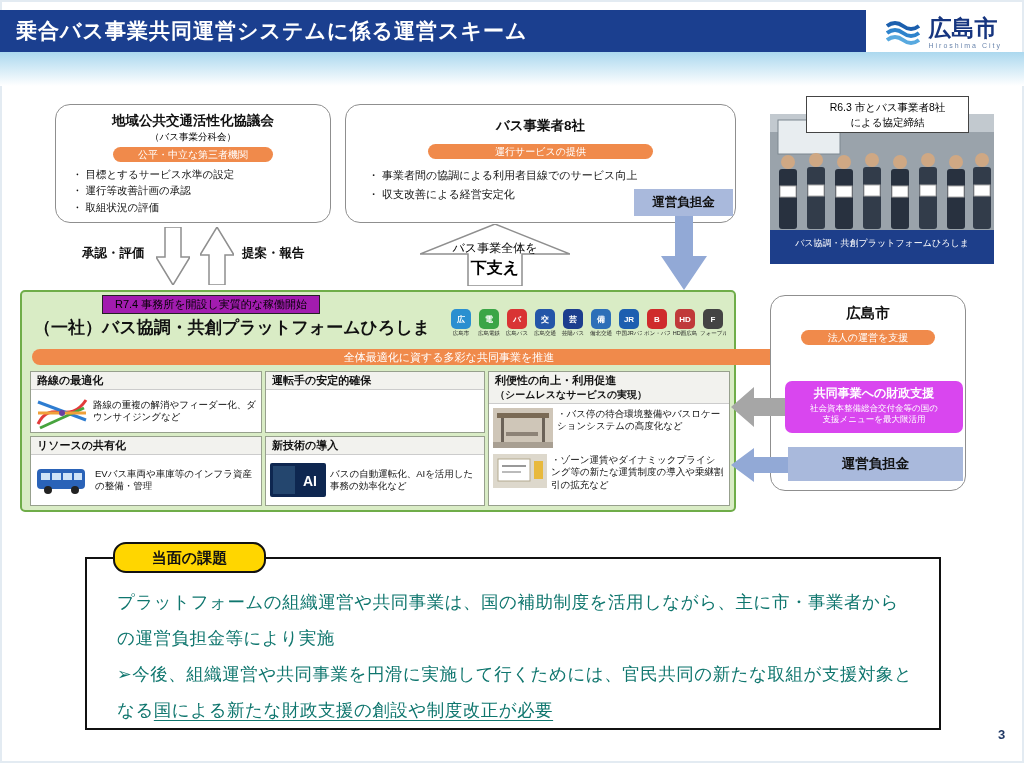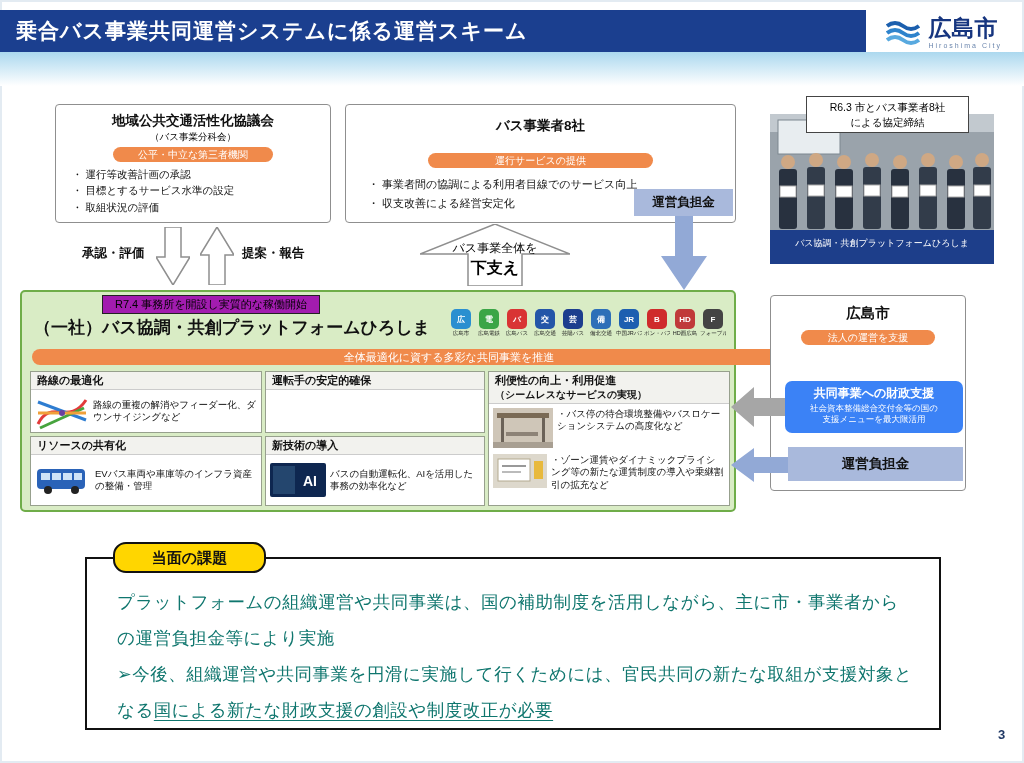--- a/index.html
+++ b/index.html
@@ -10,28 +10,28 @@
   
   .header-bar { position:absolute; left:0; top:10px; width:866px; height:42px; display:flex; align-items:center; }
   .header-title { color:#fff; font-weight:bold; font-size:21px; padding-left:16px; letter-spacing:1px; }
   .header-grad { position:absolute; left:0; top:52px; width:100%; height:34px;
                  background:linear-gradient(#abd8ee,#ffffff); }
   .header-logo { position:absolute; right:16px; top:15px; display:flex; align-items:center; gap:7px; background:#fff; padding:2px 6px; }
   .logo-name { font-size:23px; font-weight:bold; color:#16357f; line-height:1; }
   .logo-sub { font-size:7px; color:#6b86ad; letter-spacing:2px; margin-top:2px; }
 
   
-  .wbox { position:absolute; background:#fff; border:1.3px solid #8f8f8f; border-radius:4px; }
+  .wbox { position:absolute; background:#fff; border:1.3px solid #8f8f8f; border-radius:15px; }
   .council { left:55px; top:104px; width:276px; height:119px; padding-top:7px; }
   .operators { left:345px; top:104px; width:391px; height:119px; padding-top:12px; }
   .box-title { text-align:center; font-weight:bold; font-size:13.5px; color:#111; }
   .box-subtitle { text-align:center; font-size:9.5px; margin-top:1px; }
   .pill { color:#fff; font-size:10px; text-align:center; border-radius:9px; line-height:15px; height:15px; margin:3px auto 0; }
   .council .pill { width:160px; }
-  .operators .pill { width:225px; margin-top:18px; }
+  .operators .pill { width:225px; margin-top:9px; }
   .bullets { font-size:10.5px; line-height:1.55; margin:4px 0 0 16px; color:#111; }
   .operators .bullets { font-size:11px; margin-left:22px; margin-top:7px; line-height:1.7; }
   .contribution { position:absolute; font-weight:bold; text-align:center; color:#111; }
   .contribution.op { left:288px; top:84px; width:99px; height:27px; font-size:12.5px; line-height:27px; }
 
   
   .photo-caption { position:absolute; left:806px; top:96px; width:163px; height:37px; background:#fff;
                    border:1px solid #444; font-size:10.5px; text-align:center; line-height:1.45;
                    padding-top:3px; white-space:pre-line; z-index:3; }
   .photo { position:absolute; left:770px; top:114px; width:224px; height:150px; }
@@ -112,22 +112,22 @@
       <div class="logo-name">広島市</div>
       <div class="logo-sub">Hiroshima City</div>
     </div>
   </div>
 
   <div class="wbox council">
     <div class="box-title">地域公共交通活性化協議会</div>
     <div class="box-subtitle">（バス事業分科会）</div>
     <div class="pill" style="background: rgb(240, 138, 75);">公平・中立な第三者機関</div>
     <div class="bullets">
+      <div>・ 目標とするサービス水準の設定</div>
       <div>・ 運行等改善計画の承認</div>
-      <div>・ 目標とするサービス水準の設定</div>
       <div>・ 取組状況の評価</div>
     </div>
   </div>
 
   <div class="wbox operators">
     <div class="box-title">バス事業者8社</div>
     <div class="pill" style="background: rgb(240, 138, 75);">運行サービスの提供</div>
     <div class="bullets">
       <div>・ 事業者間の協調による利用者目線でのサービス向上</div>
       <div>・ 収支改善による経営安定化</div>
@@ -340,21 +340,21 @@
   </div>
 
   <div class="wbox city">
     <div class="city-title">広島市</div>
     <div class="pill" style="background: rgb(240, 138, 75);">法人の運営を支援</div>
   </div>
 
   <svg class="arr" id="arrow-gray-left" width="58" height="40" viewBox="0 0 58 40">
     <polygon points="58,11 23,11 23,0 0,20 23,40 23,29 58,29" style="fill: rgb(166, 166, 166);"></polygon>
   </svg>
-  <div class="gray-panel" style="background: #3b82f6;">
+  <div class="gray-panel" style="background: #d946ef;">
     <div class="t">共同事業への財政支援</div>
     <div class="n">社会資本整備総合交付金等の国の
 支援メニューを最大限活用</div>
   </div>
 
   <svg class="arr" id="arrow-blue-left" width="58" height="34" viewBox="0 0 58 34">
     <polygon points="58,9 23,9 23,0 0,17 23,34 23,25 58,25" style="fill: rgb(146, 169, 214);"></polygon>
   </svg>
   <div class="contribution city-c" style="background: rgb(169, 185, 220);">運営負担金</div>
 

